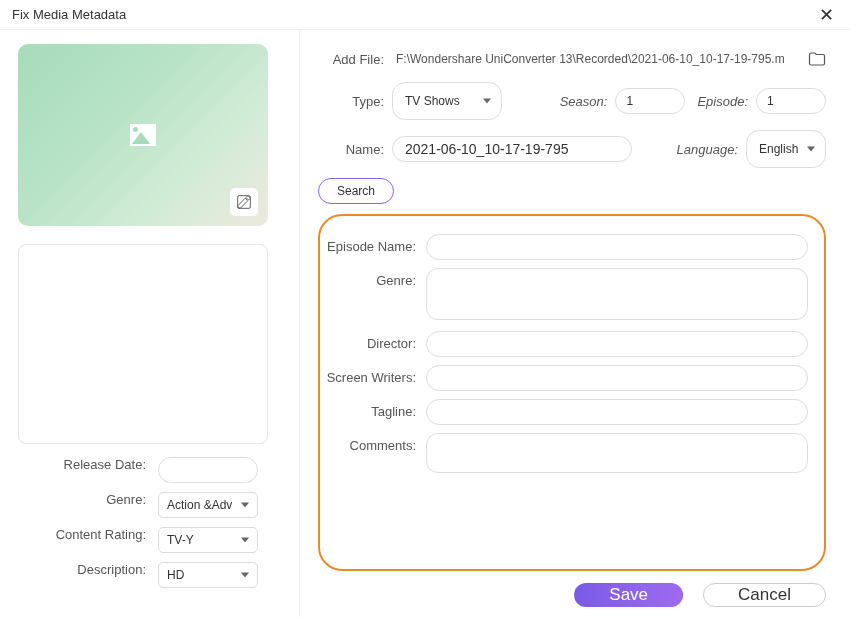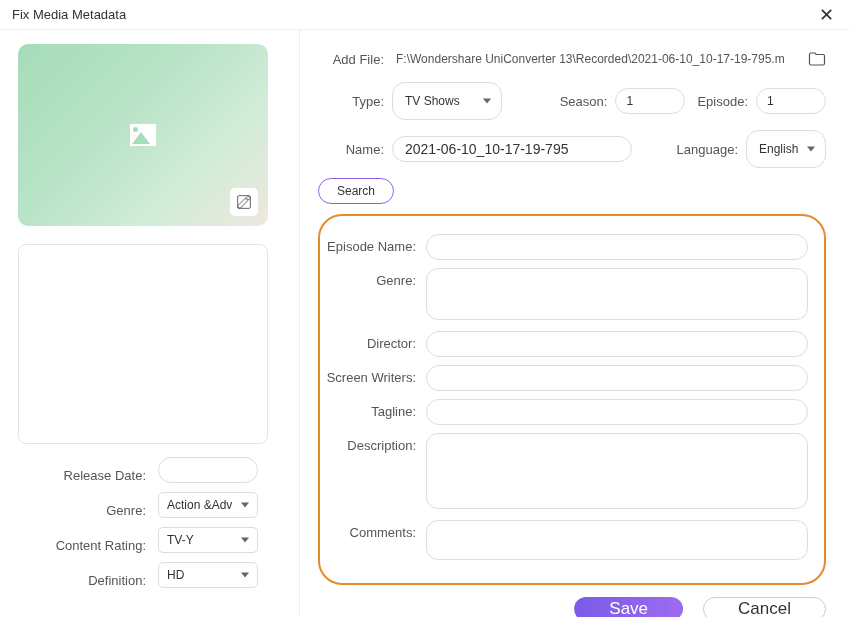--- a/index.html
+++ b/index.html
@@ -85,21 +85,21 @@
       border: 1px solid #e4e4e4;
       border-radius: 8px;
       flex-shrink: 0;
     }
     .left-fields {
       margin-top: auto;
       padding-bottom: 6px;
     }
     .lf-row {
       display: flex;
-      align-items: flex-end;
+      align-items: flex-start;
       margin-bottom: 9px;
     }
     .lf-label {
       width: 140px;
       text-align: right;
       padding-right: 12px;
       color: #555;
       font-size: 13px;
     }
     .lf-control { width: 100px; }
@@ -148,20 +148,21 @@
       color: #555;
       font-size: 13px;
       flex-shrink: 0;
     }
     .rp-label-s {
       text-align: right;
       padding: 0 8px 0 12px;
       color: #555;
       font-size: 13px;
       flex-shrink: 0;
+      font-style: italic;
     }
     .rp-control { flex: 1; }
     .input-text {
       width: 100%;
       height: 26px;
       border: 1px solid #ddd;
       border-radius: 13px;
       background: #fff;
       padding: 0 12px;
       font-size: 14px;
@@ -321,21 +322,21 @@
             <div class="select-box">Action &amp;Adv</div>
           </div>
       </div>
       <div class="lf-row">
         <span class="lf-label">Content Rating:</span>
         <div class="lf-control">
             <div class="select-box">TV-Y</div>
           </div>
       </div>
       <div class="lf-row">
-        <span class="lf-label">Definition:</span>
+        <span class="lf-label">Description:</span>
         <div class="lf-control">
             <div class="select-box">HD</div>
           </div>
       </div>
     </div>
   </div>
 
   <div class="right-panel">
     <div class="rp-row">
       <span class="rp-label">Add File:</span>
@@ -383,24 +384,20 @@
         <div class="mb-control"><input class="input-text" value="" style=""></div>
       </div>
       <div class="mb-row">
         <span class="mb-label">Screen Writers:</span>
         <div class="mb-control"><input class="input-text" value="" style=""></div>
       </div>
       <div class="mb-row">
         <span class="mb-label">Tagline:</span>
         <div class="mb-control"><input class="input-text" value="" style=""></div>
       </div>
-      <div class="mb-row">
-        <span class="mb-label">Description:</span>
-        <div class="mb-control"><textarea class="textarea-pill" style="height: 76px;"></textarea></div>
-      </div>
       <div class="mb-row" style="margin-bottom:0;">
         <span class="mb-label">Comments:</span>
         <div class="mb-control"><textarea class="textarea-pill" style="height: 40px;"></textarea></div>
       </div>
     </div>
 
     <div class="footer-buttons">
       <button class="btn btn-primary">Save</button>
       <button class="btn btn-secondary">Cancel</button>
     </div>

